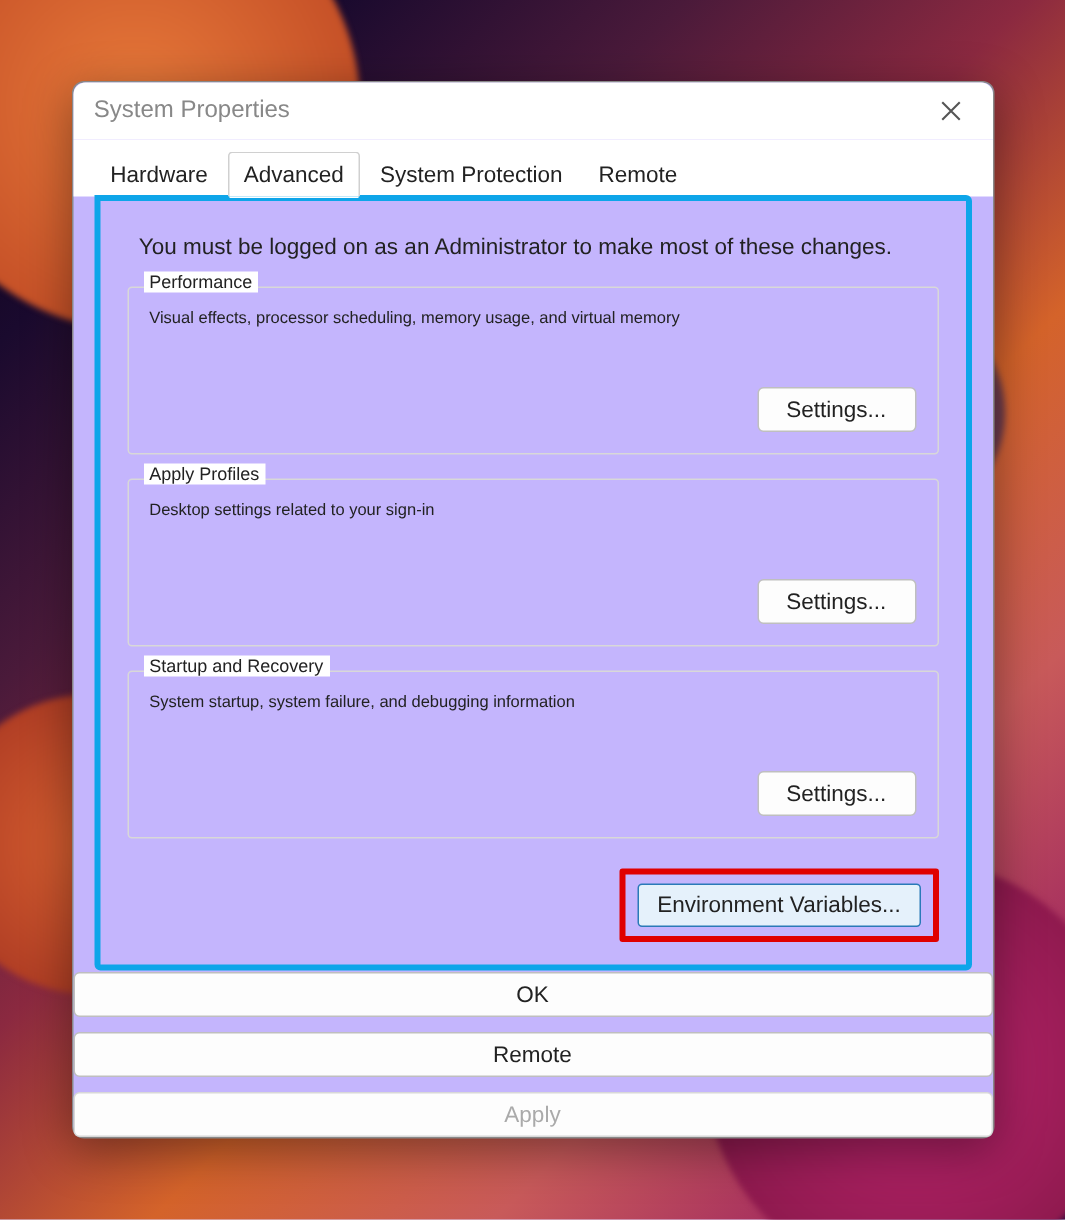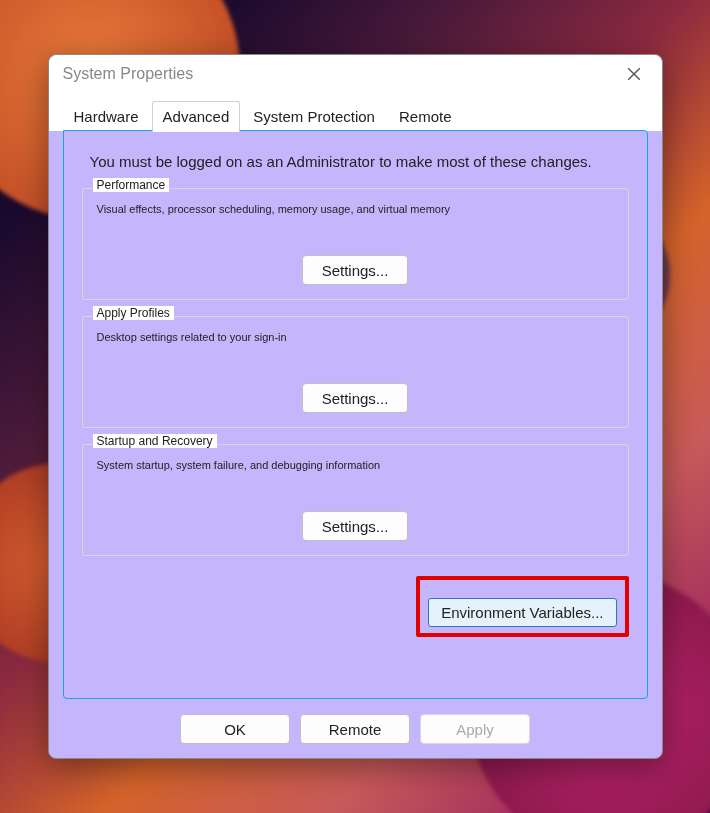--- a/index.html
+++ b/index.html
@@ -85,21 +85,21 @@
       content:'';
       position:absolute;
       left:0; right:0; bottom:-1px;
       height:1px;
       background:#fff;
     }
     
     .tab-panel {
       flex: 1;
       margin: 0 14px 0 14px;
-      border: 1px solid #0ea5e9;
+      border: 4px solid #0ea5e9;
       border-radius: 0 4px 4px 4px;
       padding: 18px 18px 14px 18px;
       display: flex;
       flex-direction: column;
       gap: 16px;
       position:relative;
       top:-1px;
     }
     .intro {
       font-size: 15px;
@@ -122,21 +122,21 @@
       font-size: 12px;
       color: #222;
     }
     .group-desc {
       font-size: 11px;
       color: #222;
       margin-bottom: 40px;
     }
     .group-actions {
       display: flex;
-      justify-content: center;
+      justify-content: flex-end;
     }
     .btn {
       min-width: 106px;
       height: 30px;
       padding: 0 14px;
       font-size: 15px;
       background: #fdfdfd;
       border: 1px solid #bfbfbf;
       border-radius: 4px;
       cursor: pointer;
@@ -155,28 +155,28 @@
       border-radius: 2px;
     }
     .btn-env {
       background: #e5f1fb;
       border: 1px solid #2a7ab8;
       padding: 5px 12px;
       font-size: 15px;
       border-radius: 3px;
       cursor: pointer;
       color: #222;
-      margin-top: 12px;
     }
     
     .dialog-actions {
       display: flex;
-      justify-content: center;
+      justify-content: space-between;
       gap: 10px;
-      padding: 14px;
+      padding: 0;
+      flex-direction: column;
     }
     .dialog-actions .btn { min-width: 110px; height: 30px; }
   </style>
 </head>
 <body>
 
 <div class="bg-blob blob1"></div>
 <div class="bg-blob blob2"></div>
 <div class="bg-blob blob3"></div>
 <div class="bg-blob blob4"></div>

